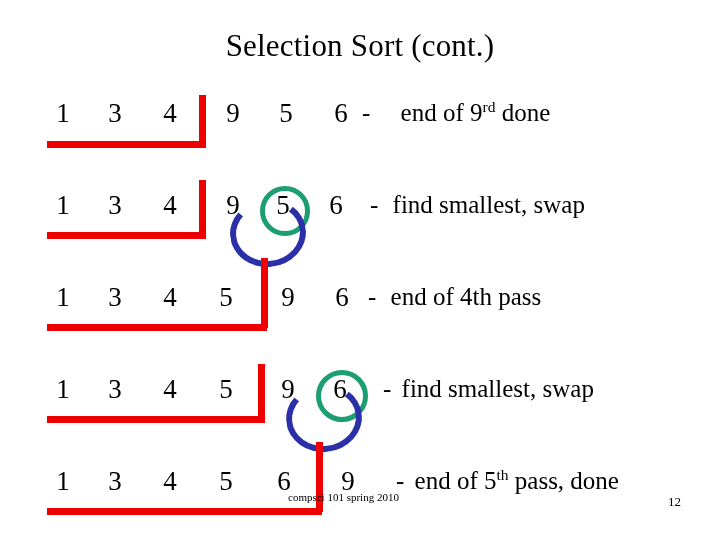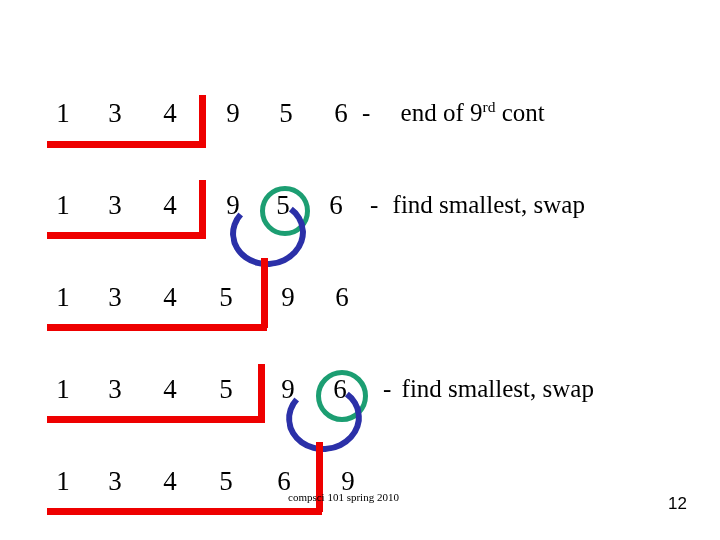--- a/index.html
+++ b/index.html
@@ -90,41 +90,42 @@
     top: 491px;
     font-size: 11px;
     font-family: "Liberation Serif", "DejaVu Serif", serif;
     color: #000;
     white-space: nowrap;
   }
   #pagenum {
     position: absolute;
     left: 668px;
     top: 494px;
-    font-size: 17px;
-    font-family: Liberation Sans, sans-serif;
+    font-size: 13px;
+    font-family: Liberation Serif, serif;
     color: #000;
   }
 </style>
 </head>
 <body>
 
 <div id="slide">
 
+  <div id="title">Selection Sort (cont.)</div>
 
   <div class="row" style="top:98px;">
     <div class="num" style="left:52px;">1</div>
     <div class="num" style="left:104px;">3</div>
     <div class="num" style="left:159px;">4</div>
     <div class="num" style="left:222px;">9</div>
     <div class="num" style="left:275px;">5</div>
     <div class="num" style="left:330px;">6</div>
     <div class="note" style="left:362px; top:0px;">
       <span>-</span>
-      <span style="display:inline-block;width:24px;"></span><span>end of 9</span><sup>rd</sup><span> cont</span>
+      <span style="display:inline-block;width:24px;"></span><span>end of 9</span><sup>rd</sup><span> done</span>
     </div>
     <div class="bracket-h" style="left:47px; top:43px; width:159px;"></div>
     <div class="bracket-v" style="left:199px; top:-3px; height:53px;"></div>
   </div>
 
   <div class="row" style="top:190px;">
     <div class="num" style="left:52px;">1</div>
     <div class="num" style="left:104px;">3</div>
     <div class="num" style="left:159px;">4</div>
     <div class="num" style="left:222px;">9</div>
@@ -140,20 +141,24 @@
     <div class="arc" style="left:230px; top:9px; width:76px; height:68px; transform:rotate(-6deg);"></div>
   </div>
 
   <div class="row" style="top:282px;">
     <div class="num" style="left:52px;">1</div>
     <div class="num" style="left:104px;">3</div>
     <div class="num" style="left:159px;">4</div>
     <div class="num" style="left:215px;">5</div>
     <div class="num" style="left:277px;">9</div>
     <div class="num" style="left:331px;">6</div>
+    <div class="note" style="left:368px; top:0px;">
+      <span>-</span>
+      <span style="display:inline-block;width:8px;"></span><span>end of 4th pass</span>
+    </div>
     <div class="bracket-h" style="left:47px; top:42px; width:220px;"></div>
     <div class="bracket-v" style="left:261px; top:-24px; height:70px;"></div>
   </div>
 
   <div class="row" style="top:374px;">
     <div class="num" style="left:52px;">1</div>
     <div class="num" style="left:104px;">3</div>
     <div class="num" style="left:159px;">4</div>
     <div class="num" style="left:215px;">5</div>
     <div class="num" style="left:277px;">9</div>
@@ -168,20 +173,24 @@
     <div class="arc" style="left:286px; top:10px; width:76px; height:68px; transform:rotate(-6deg);"></div>
   </div>
 
   <div class="row" style="top:466px;">
     <div class="num" style="left:52px;">1</div>
     <div class="num" style="left:104px;">3</div>
     <div class="num" style="left:159px;">4</div>
     <div class="num" style="left:215px;">5</div>
     <div class="num" style="left:273px;">6</div>
     <div class="num" style="left:337px;">9</div>
+    <div class="note" style="left:396px; top:0px;">
+      <span>-</span>
+      <span style="display:inline-block;width:4px;"></span><span>end of 5</span><sup>th</sup><span> pass, done</span>
+    </div>
     <div class="bracket-h" style="left:47px; top:42px; width:275px;"></div>
     <div class="bracket-v" style="left:316px; top:-24px; height:70px;"></div>
   </div>
 
   <div id="footer">compsci 101 spring 2010</div>
   <div id="pagenum">12</div>
 
 </div>
 
 </body></html>

